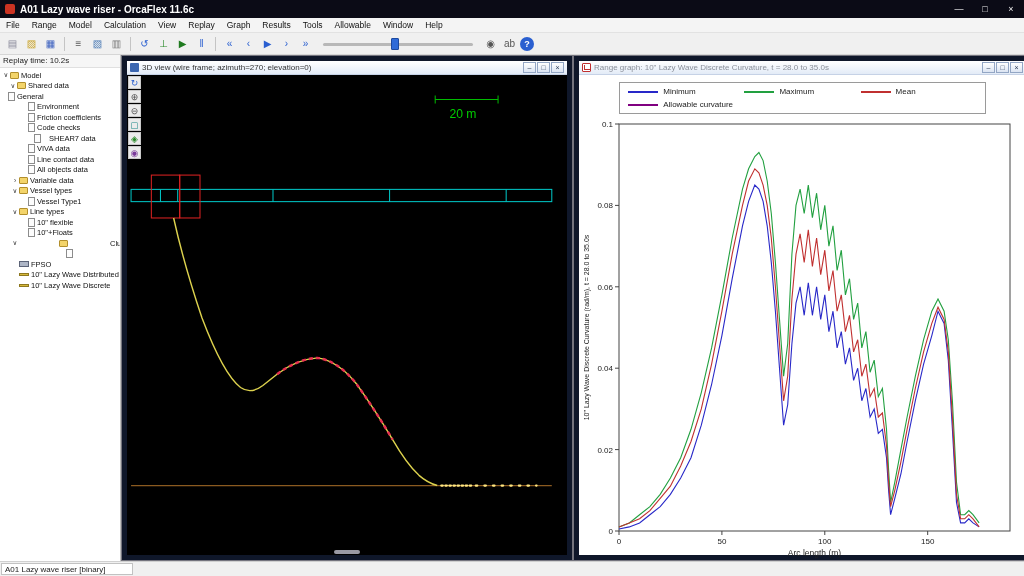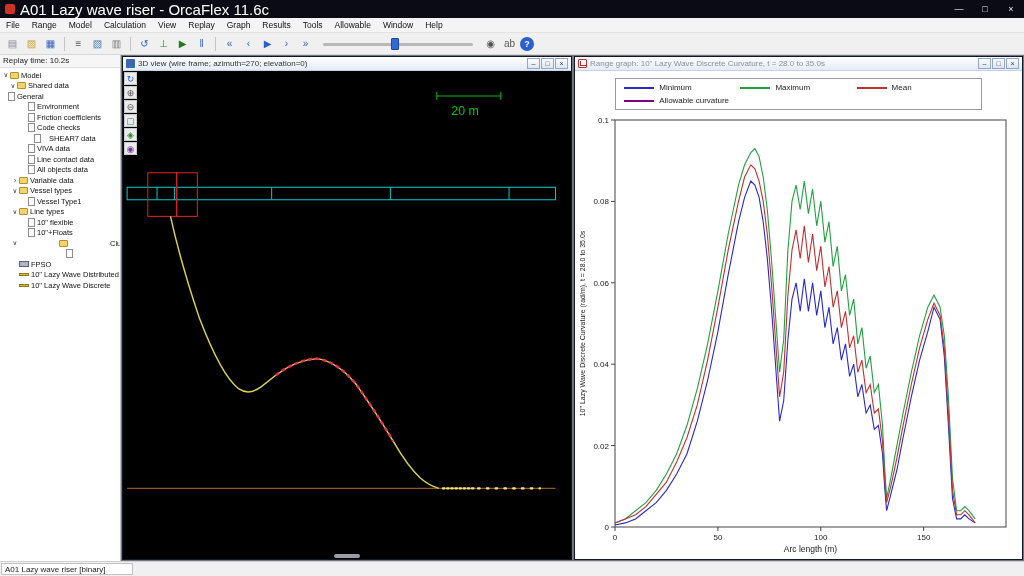--- a/index.html
+++ b/index.html
@@ -2,21 +2,21 @@
 <html><head>
 <meta charset="utf-8">
 <style>
   * { box-sizing: border-box; margin: 0; padding: 0; }
   html,body { width:1024px; height:576px; overflow:hidden; }
   body { font-family:"Liberation Sans", sans-serif; background:#f0f0f0; font-size:9px; }
 
   
   .titlebar { height:18px; background:#0b0b16; color:#fff; display:flex; align-items:center; }
   .app-icon { width:10px; height:10px; background:#cc3322; border-radius:2px; margin:0 5px; flex:none; }
-  .titlebar-text { font-size:15px; }
+  .titlebar-text { font-size:10px;font-weight:bold; }
   .titlebar-btns { margin-left:auto; display:flex; height:100%; }
   .titlebar-btn { width:26px; text-align:center; line-height:18px; font-size:9px; color:#eee; }
 
   
   .menubar { height:15px; background:#f4f4f4; display:flex; align-items:center; border-bottom:1px solid #e2e2e2; }
   .menu-item { padding:0 6px; font-size:8.5px; color:#111; }
 
   
   .toolbar { height:22px; background:#f0f0f0; border-bottom:1px solid #d6d6d6; display:flex; align-items:center; padding:0 3px; }
   .tool-btn { width:17px; height:17px; margin:0 1px; display:flex; align-items:center; justify-content:center; font-size:10px; border:1px solid transparent; border-radius:2px; }
@@ -36,21 +36,21 @@
   .expander { width:8px; flex:none; font-size:6.5px; color:#333; text-align:center; }
   .ticon { flex:none; margin-right:2px; }
   .ticon-folder { width:9px; height:7px; background:#f3d46a; border:1px solid #b28f2c; border-radius:1px; }
   .ticon-doc { width:7px; height:9px; background:#fdfdfd; border:1px solid #8c8c8c; }
   .ticon-vessel { width:10px; height:6px; background:#aeb6c6; border:1px solid #5c6478; }
   .ticon-line { width:10px; height:3px; background:#d6b83c; border:1px solid #8e7820; }
   .tlabel { overflow:hidden; }
 
   
   .mdi { flex:1; background:#74747e; display:flex; gap:2px; padding:1px; }
-  .child { background:#86efac; border:1px solid #0f172a; display:flex; flex-direction:column; min-width:0; }
+  .child { background:#86efac; border:5px solid #0f172a; display:flex; flex-direction:column; min-width:0; }
   #win3d { width:450px; flex:none; }
   #winGraph { flex:1; }
   .child-title { height:14px; flex:none; display:flex; align-items:center; gap:3px; padding:0 3px; background:linear-gradient(#ffffff,#e3ebf7); border-bottom:1px solid #c6d2e6; font-size:8px; }
   .child-title-text { white-space:nowrap; overflow:hidden; }
   #win3d .child-title-text { color:#333; }
   #winGraph .child-title-text { color:#8a8f99; }
   .win-icon { width:9px; height:9px; flex:none; border-radius:1px; }
   .win-icon-3d { background:#3b66b0; }
   .win-icon-graph { background:#fff; border:1px solid #c03030; position:relative; }
   .win-icon-graph::after { content:""; position:absolute; left:1px; bottom:1px; width:5px; height:4px; border-left:1px solid #c03030; border-bottom:1px solid #c03030; }

